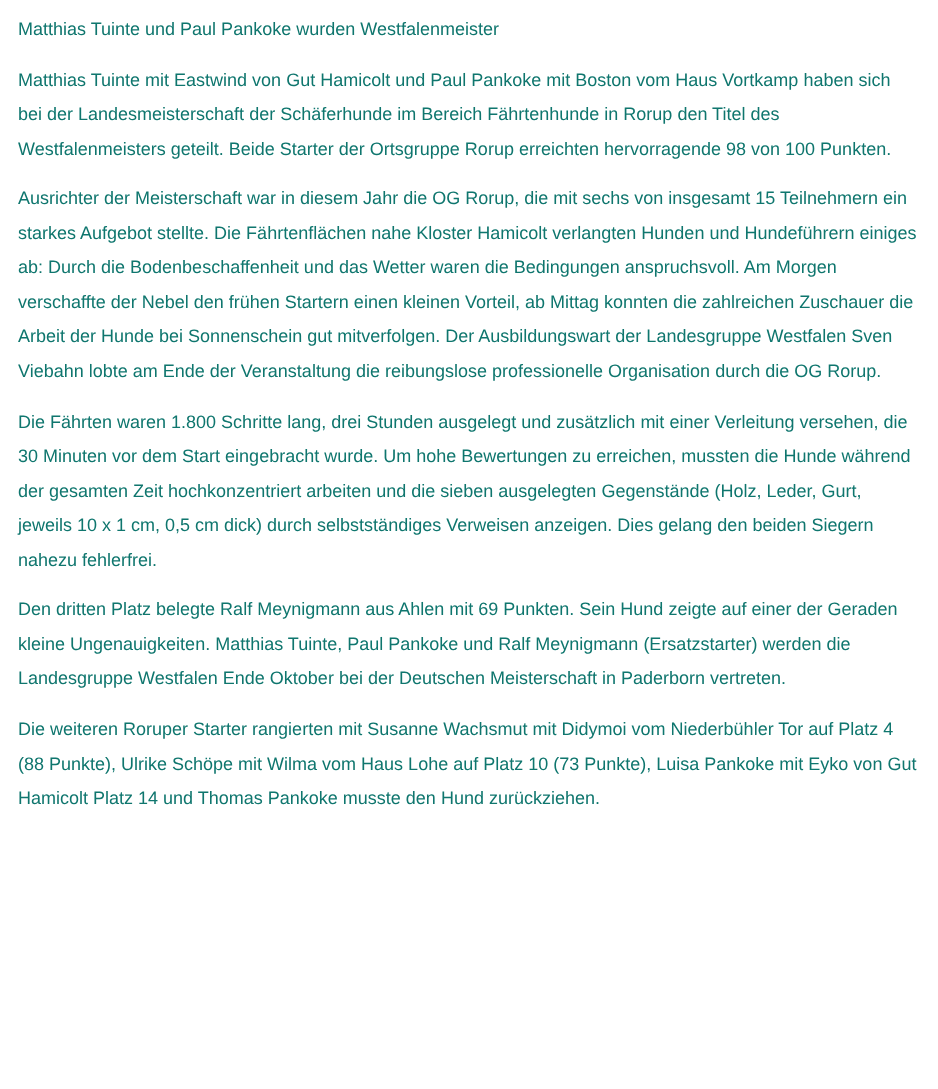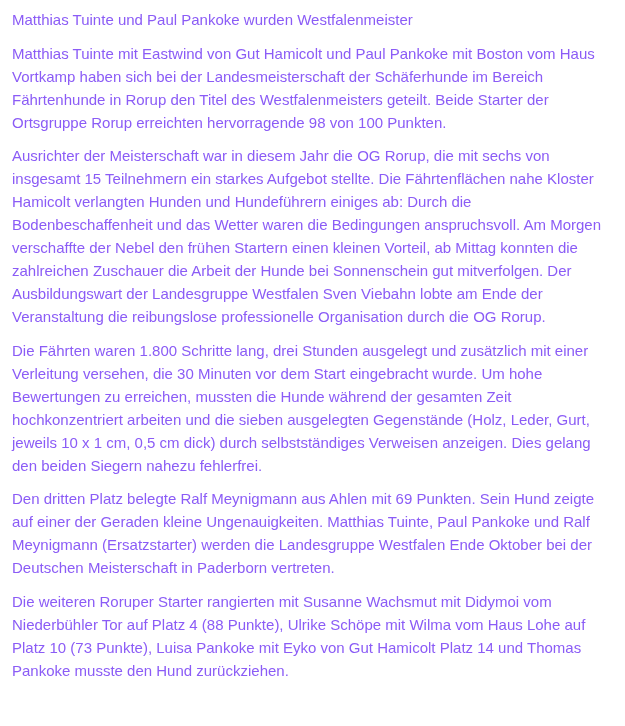--- a/index.html
+++ b/index.html
@@ -10,23 +10,23 @@
   .page {
     width: 625px;
     height: 726px;
     box-sizing: border-box;
     padding: 8px 13px 0 12px;
     background: #ffffff;
     overflow: hidden;
   }
   .article {
     font-family: "Liberation Sans", "DejaVu Sans", sans-serif;
-    font-size: 15px;
+    font-size: 12px;
     line-height: 23px;
-    color: #8b5cf6;
+    color: #0f766e;
     -webkit-font-smoothing: antialiased;
   }
   .article p {
     margin: 0 0 10.5px 0;
     padding: 0;
   }
   .article .run-italic {
   }
 </style>
 </head>

